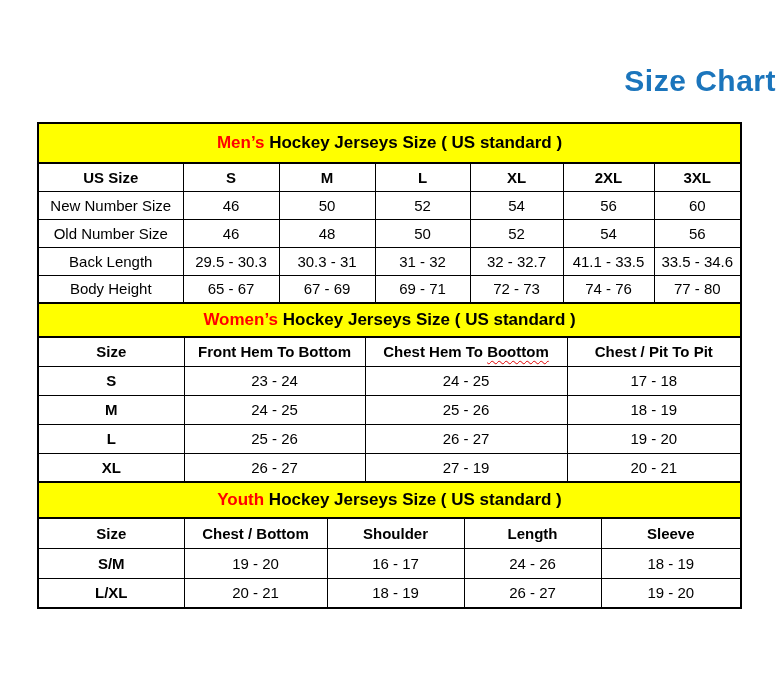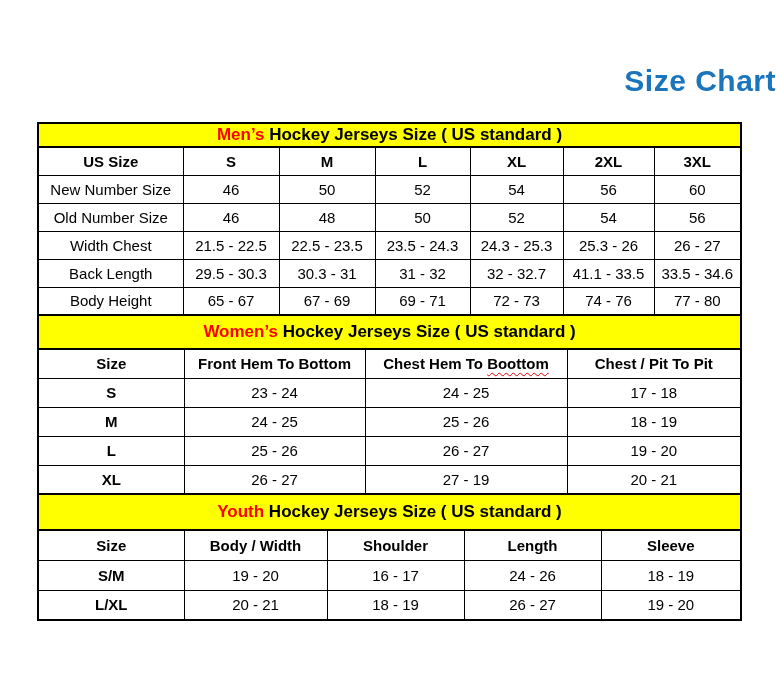--- a/index.html
+++ b/index.html
@@ -22,21 +22,21 @@
   }
   tr.band td {
     background:#ffff00; border:2px solid #000;
     font-weight:bold; font-size:17px;
   }
   .accent { color:#ff0000; }
   tr.cols th { font-weight:bold;margin-left:21px; }
   tbody th { font-weight:bold; }
   tbody td.rowlabel { font-weight:normal; }
   .mens tr { height:28px; }
-  .mens tr.band { height:24px; }
+  .mens tr.band { height:40px; }
   .womens tr { height:29px; }
   .womens tr.band { height:34px; }
   .youth tr { height:30px; }
   .youth tr.band { height:36px; }
   .squiggle {
     text-decoration:underline; text-decoration-style:wavy;
     text-decoration-color:#e00000; text-decoration-thickness:1px;
     text-underline-offset:3px;
   }
 </style>
@@ -88,29 +88,20 @@
         <tr>
           <td class="rowlabel">Old Number Size</td>
           <td>46</td>
           <td>48</td>
           <td>50</td>
           <td>52</td>
           <td>54</td>
           <td>56</td>
         </tr>
         <tr>
-          <td class="rowlabel">Width Chest</td>
-          <td>21.5 - 22.5</td>
-          <td>22.5 - 23.5</td>
-          <td>23.5 - 24.3</td>
-          <td>24.3 - 25.3</td>
-          <td>25.3 - 26</td>
-          <td>26 - 27</td>
-        </tr>
-        <tr>
           <td class="rowlabel">Back Length</td>
           <td>29.5 - 30.3</td>
           <td>30.3 - 31</td>
           <td>31 - 32</td>
           <td>32 - 32.7</td>
           <td>41.1 - 33.5</td>
           <td>33.5 - 34.6</td>
         </tr>
         <tr>
           <td class="rowlabel">Body Height</td>
@@ -186,21 +177,21 @@
       </colgroup>
       <thead>
         <tr class="band">
           <td colspan="5">
             <span class="accent">Youth</span>
             <span>Hockey Jerseys Size ( US standard )</span>
           </td>
         </tr>
         <tr class="cols">
           <th>Size</th>
-          <th>Body / Width</th>
+          <th>Chest / Bottom</th>
           <th>Shoulder</th>
           <th>Length</th>
           <th>Sleeve</th>
         </tr>
       </thead>
       <tbody>
         <tr>
           <th>S/M</th>
           <td>19 - 20</td>
           <td>16 - 17</td>

